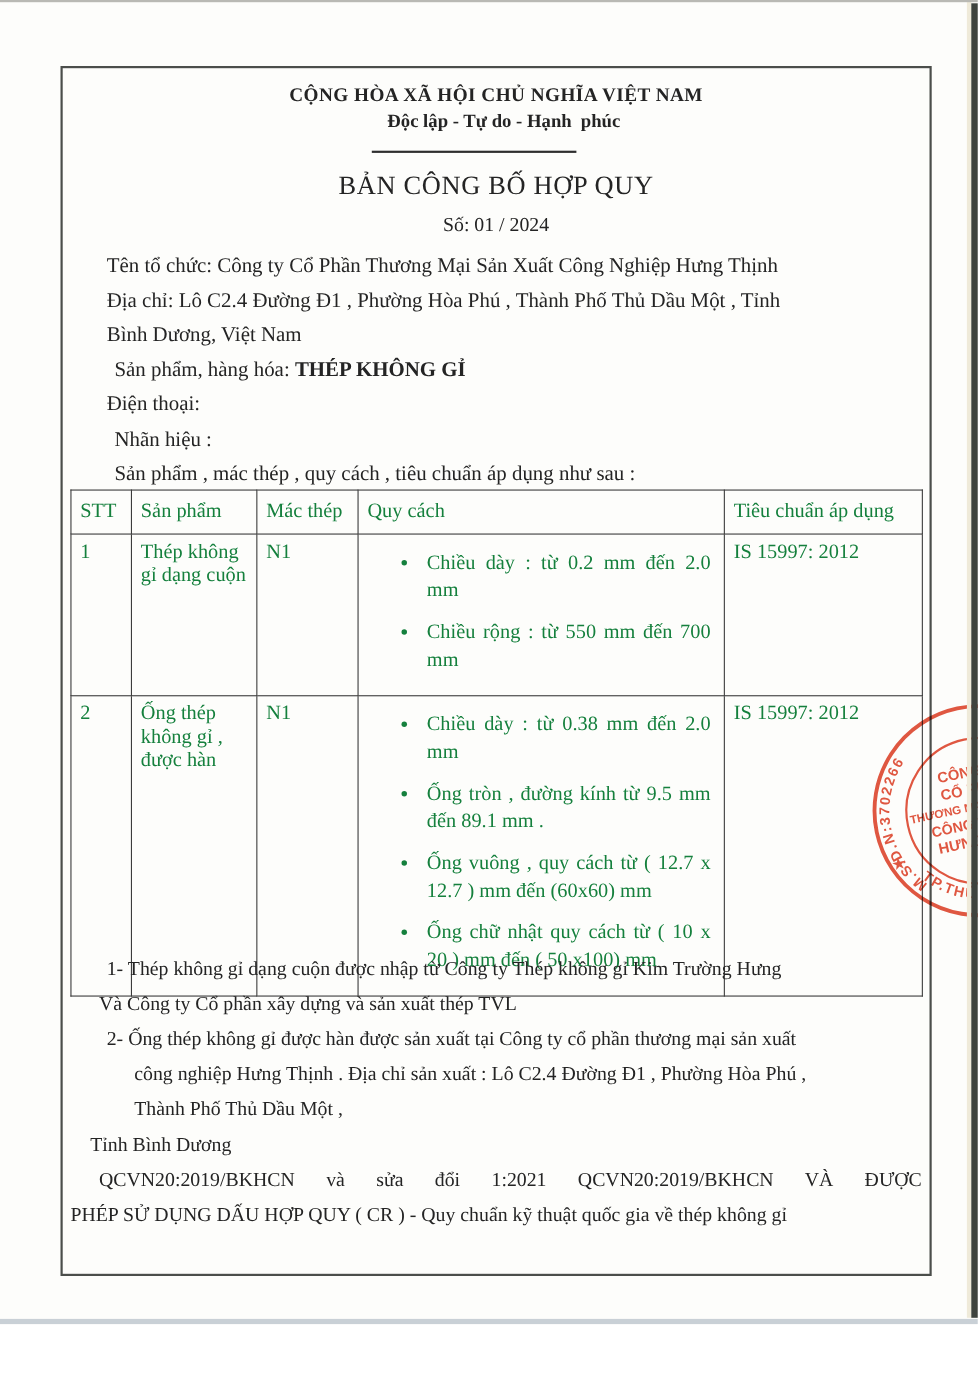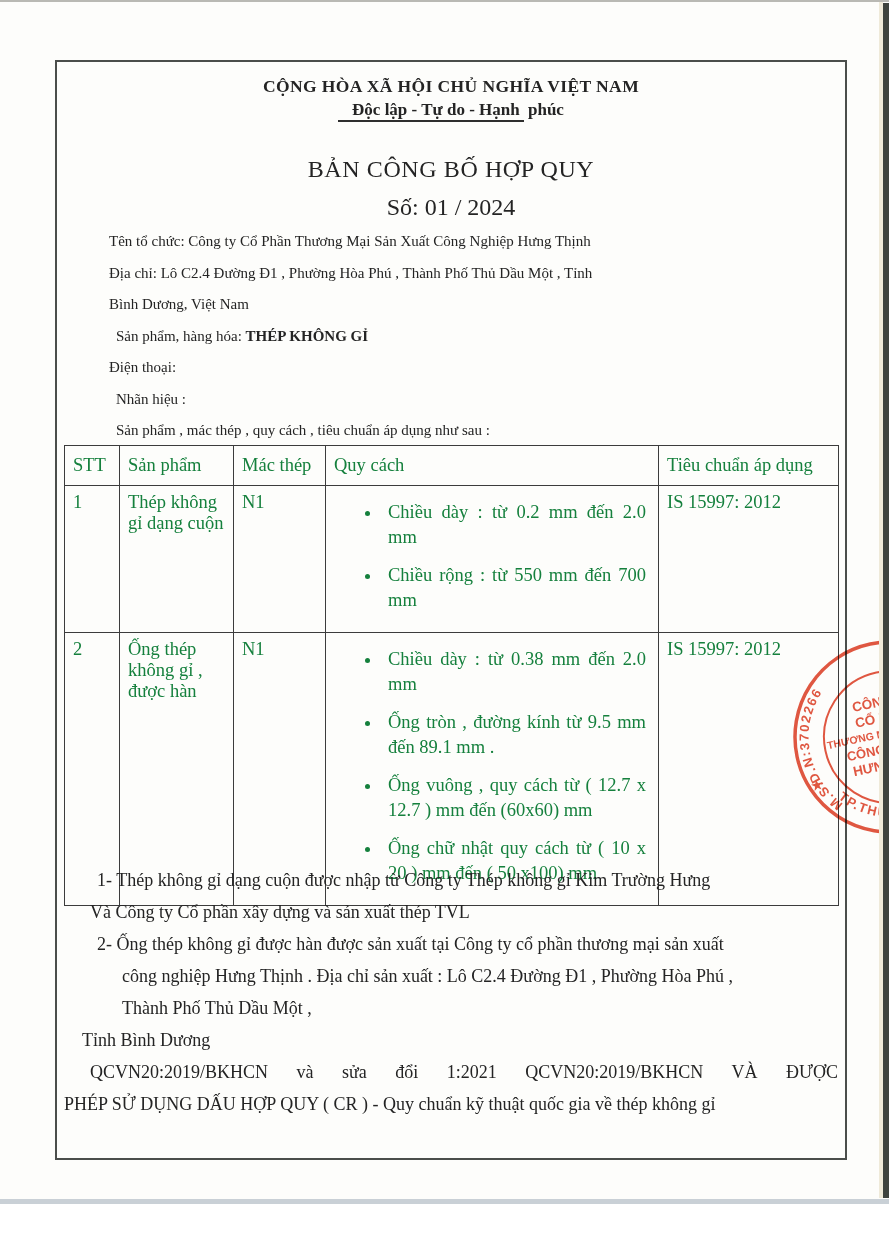--- a/index.html
+++ b/index.html
@@ -19,25 +19,25 @@
   .edge-bottom{position:absolute;left:0;right:0;bottom:0;height:5px;background:#c9d0d6;z-index:57;}
 
   .frame{
     position:absolute;left:55px;top:60px;width:792px;height:1100px;
     border:2px solid #4b4e4b;box-sizing:border-box;background:transparent;
   }
 
   .doc-header{position:absolute;top:14px;left:0;right:0;text-align:center;}
   .nat-title{font-size:17.5px;font-weight:bold;letter-spacing:.4px;}
   .motto{font-size:17px;font-weight:bold;margin-top:3px;}
-  .motto-u{border-bottom:2px solid #2e2e2e;padding:0 4px 1px 14px;}
+  .motto-u{border-bottom:2px solid #2e2e2e;padding:0 4px 18px 14px;}
   .doc-title{font-size:24px;font-weight:normal;letter-spacing:.6px;margin-top:36px;}
-  .doc-number{font-size:24px;margin-top:11px;}
+  .doc-number{font-size:18px;margin-top:11px;}
 
-  .info-block{position:absolute;top:164px;left:52px;right:12px;font-size:15px;}
+  .info-block{position:absolute;top:164px;left:40px;right:12px;font-size:19px;}
   .info-block .ln{height:31.5px;line-height:31.5px;white-space:nowrap;}
   .info-block .ind{padding-left:7px;}
   .bold{font-weight:bold;}
 
   table.spec{
     position:absolute;top:383px;left:7px;width:774px;
     border-collapse:collapse;table-layout:fixed;
     font-size:18.5px;color:#15803d;
   }
   table.spec th,table.spec td{

